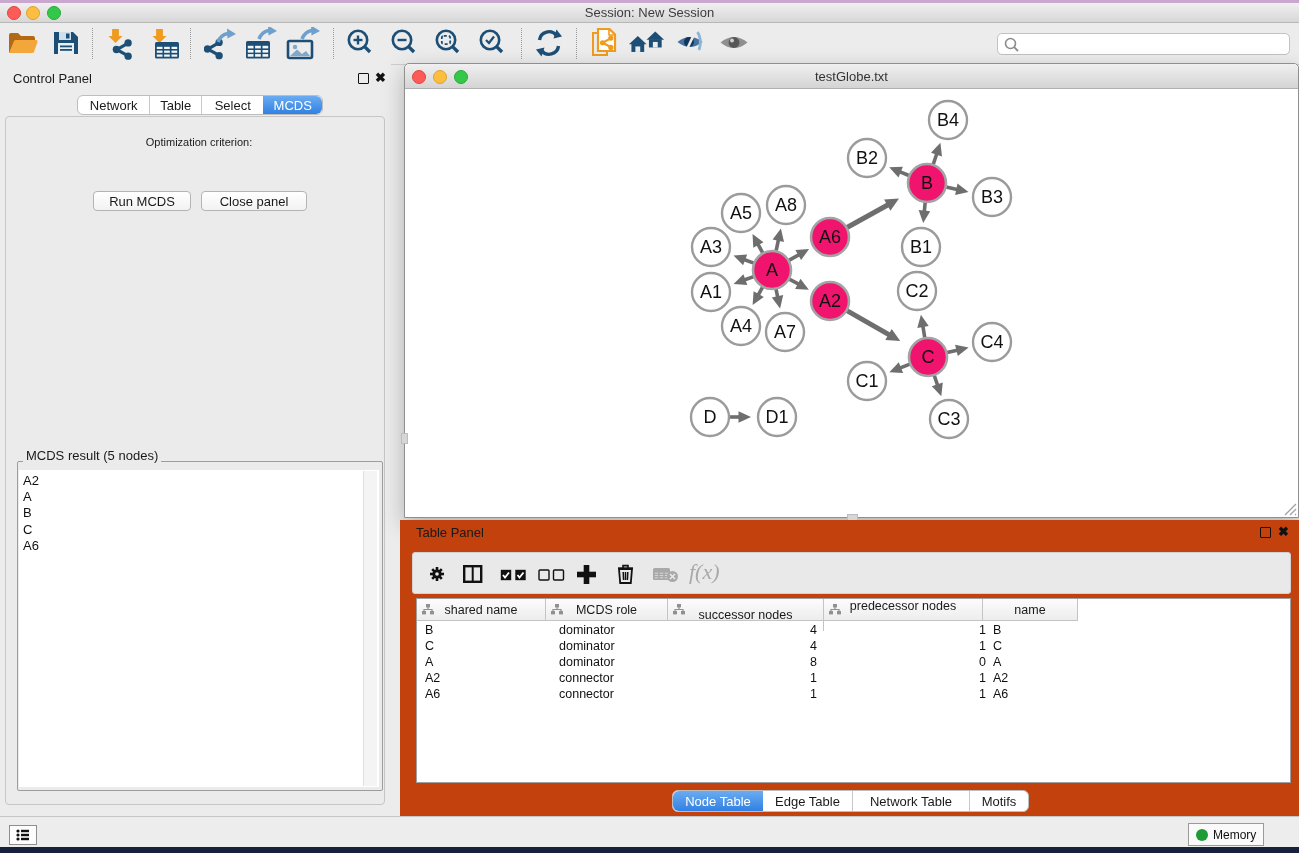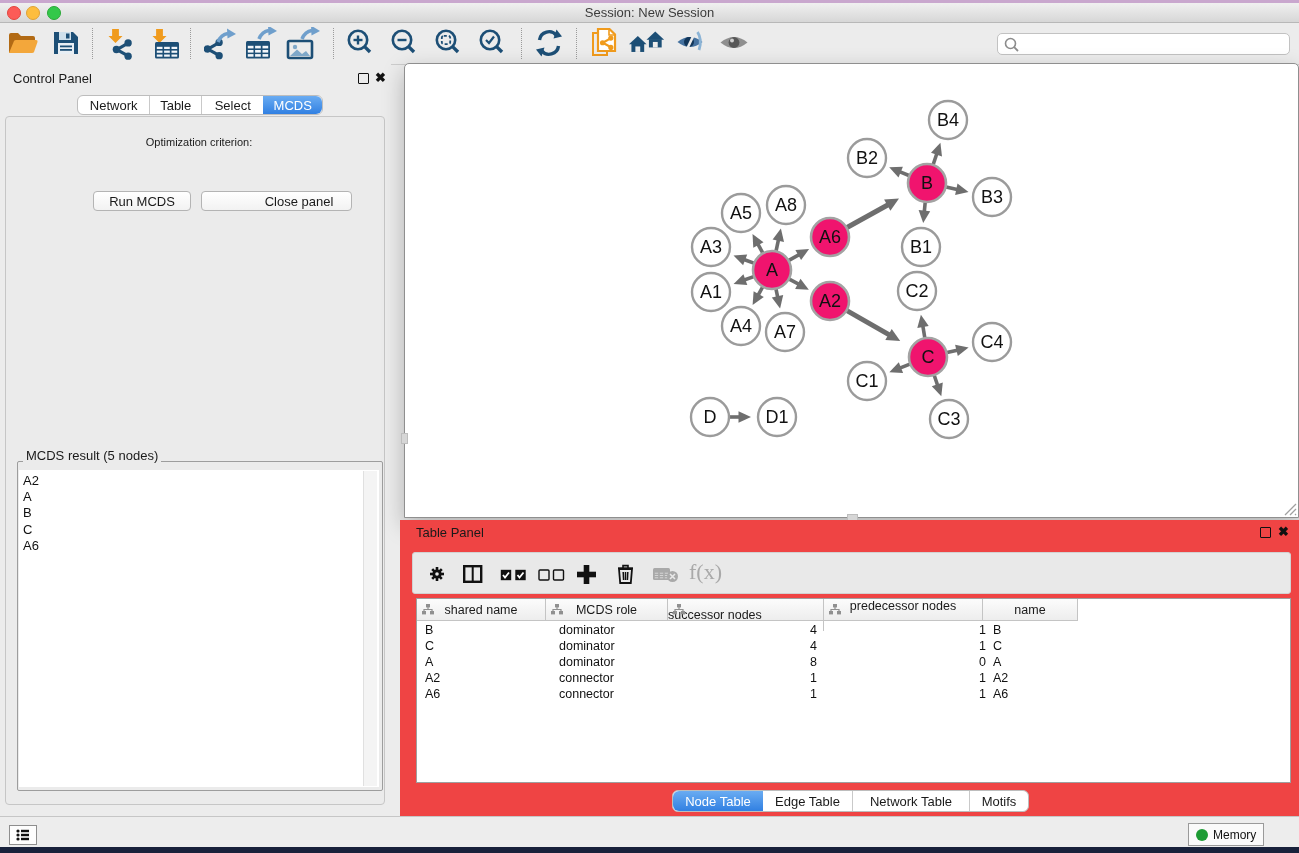--- a/index.html
+++ b/index.html
@@ -171,31 +171,37 @@
     <div class="tabtxt" style="width:72px;border-right:1px solid #c9c9c9;">Network</div>
     <div class="tabtxt" style="width:51px;border-right:1px solid #c9c9c9;">Table</div>
     <div class="tabtxt" style="width:62px;">Select</div>
     <div class="tabtxt" style="width:59px;background:linear-gradient(#6aacf2,#3180e2);color:#fff;border-radius:0 6px 6px 0;">MCDS</div>
   </div>
 
   <div class="abs" style="left:5px;top:52px;width:378px;height:687px;border:1px solid #c6c6c6;border-radius:4px;background:#ebebeb;"></div>
   <div class="abs" style="left:8px;top:72px;width:382px;text-align:center;font-size:11px;color:#1a1a1a;">Optimization criterion:</div>
 
   <div class="btn" style="left:93px;top:127px;width:96px;height:18px;">Run MCDS</div>
-  <div class="btn" style="left:201px;top:127px;width:104px;height:18px;padding-left:45px;">Close panel</div>
+  <div class="btn" style="left:201px;top:127px;width:104px;height:18px;">Close panel</div>
 
   <div class="abs" style="left:17px;top:397px;width:364px;height:328px;border:1px solid #9d9d9d;border-radius:2px;"></div>
   <div class="abs" style="left:23px;top:384px;background:#ebebeb;padding:0 3px;font-size:13px;color:#1a1a1a;">MCDS result (5 nodes)</div>
   <div class="abs" style="left:19px;top:406px;width:360px;height:317px;background:#ffffff;font-size:13px;color:#111;">
     <div style="padding:3px 0 0 4px;line-height:16.2px;">A2<br>A<br>B<br>C<br>A6</div>
     <div class="abs" style="right:2px;top:1px;width:13px;height:315px;background:#f4f4f4;border-left:1px solid #e0e0e0;"></div>
   </div>
 </div>
 
 <div class="abs" style="left:404px;top:63px;width:893px;height:453px;border:1px solid #8f8f8f;border-radius:5px 5px 0 0;box-shadow:0 8px 22px rgba(0,0,0,0.25);background:#fff;">
+  <div class="abs" style="left:0;top:0;width:893px;height:24px;background:linear-gradient(#f0f0f0,#d4d4d4);border-bottom:1px solid #b0b0b0;border-radius:5px 5px 0 0;">
+    <div class="tl" style="left:7px;top:6px;background:#fc5b57;border:0.5px solid #e2453e;"></div>
+    <div class="tl" style="left:28px;top:6px;background:#fdbd3e;border:0.5px solid #e0a135;"></div>
+    <div class="tl" style="left:49px;top:6px;background:#34c84a;border:0.5px solid #2aa837;"></div>
+    <div class="abs" style="left:0;top:0;width:893px;height:24px;text-align:center;font-size:13px;color:#333;line-height:26px;">testGlobe.txt</div>
+  </div>
   <div class="abs" id="canvas" style="left:0;top:25px;width:893px;height:427px;background:#fff;overflow:hidden;">
 <svg width="892" height="427" style="position:absolute;left:0;top:0">
         <line x1="357.7" y1="163.9" x2="352.5" y2="154.3" stroke="#6e6e6e" stroke-width="3.6"></line>
         <polygon points="347.5,145.1 358.5,153.3 348.3,158.8" fill="#6e6e6e"></polygon>
         <line x1="371.1" y1="161.9" x2="373.7" y2="149.7" stroke="#6e6e6e" stroke-width="3.6"></line>
         <polygon points="375.9,139.5 379.0,152.9 367.6,150.5" fill="#6e6e6e"></polygon>
         <line x1="348.8" y1="174.1" x2="338.3" y2="170.2" stroke="#6e6e6e" stroke-width="3.6"></line>
         <polygon points="328.5,166.5 342.2,165.5 338.1,176.3" fill="#6e6e6e"></polygon>
         <line x1="348.7" y1="187.6" x2="338.5" y2="191.3" stroke="#6e6e6e" stroke-width="3.6"></line>
         <polygon points="328.6,194.9 338.4,185.2 342.3,196.1" fill="#6e6e6e"></polygon>
@@ -274,21 +280,21 @@
       </svg>
   </div>
   <svg class="abs" style="right:1px;bottom:1px;" width="13" height="13">
       <path d="M12 1 L1 12 M12 6 L6 12 M12 11 L11 12" stroke="#a0a0a0" stroke-width="1.3"></path>
     </svg>
 </div>
 
 <div class="abs" style="left:401px;top:433px;width:5px;height:9px;background:#d6d6d6;border:1px solid #bdbdbd;"></div>
 <div class="abs" style="left:847px;top:514px;width:9px;height:5px;background:#d6d6d6;border:1px solid #bdbdbd;"></div>
 
-<div class="abs" style="left:400px;top:520px;width:899px;height:296px;background:#ef4444;">
+<div class="abs" style="left:400px;top:520px;width:899px;height:296px;background:#c2410c;">
   <div class="abs" style="left:16px;top:5px;font-size:13px;color:#1a1a1a;">Table Panel</div>
   <div class="abs" style="left:860px;top:7px;width:9px;height:9px;border:1.6px solid #111;border-radius:1px;"></div>
   <div class="abs" style="left:878px;top:4px;font-size:13px;font-weight:bold;color:#111;">✖</div>
   <div class="abs" id="tablebar" style="left:12px;top:32px;width:877px;height:40px;background:#e9e9e9;border:1px solid #d2d2d2;border-radius:3px;">
 <svg style="position:absolute;left:16px;top:13px" width="16" height="16" viewBox="0 0 16 16">
 <g fill="#111">
           <circle cx="8" cy="8" r="4.6"></circle>
 <g stroke="#111" stroke-width="2.6">
 <line x1="8" y1="1" x2="8" y2="15"></line>
             <line x1="1" y1="8" x2="15" y2="8"></line>
@@ -339,21 +345,21 @@
         <rect x="11.8" y="4.8" width="3.4" height="0.7" fill="#e9e9e9"></rect>
         <rect x="1.8" y="7.1" width="3.4" height="0.7" fill="#e9e9e9"></rect>
         <rect x="6.8" y="7.1" width="3.4" height="0.7" fill="#e9e9e9"></rect>
         <rect x="11.8" y="7.1" width="3.4" height="0.7" fill="#e9e9e9"></rect>
         <rect x="1.8" y="9.5" width="3.4" height="0.7" fill="#e9e9e9"></rect>
         <rect x="6.8" y="9.5" width="3.4" height="0.7" fill="#e9e9e9"></rect>
         <rect x="11.8" y="9.5" width="3.4" height="0.7" fill="#e9e9e9"></rect>
         <circle cx="19.5" cy="8.5" r="5.5" fill="#a9a9a9"></circle>
         <path d="M17 6 L22 11 M22 6 L17 11" stroke="#e9e9e9" stroke-width="1.6"></path>
       </svg>
-      <div style="position:absolute;left:276px;top:6px;font-family:'Liberation Serif',serif;font-size:22px;color:#a9a9a9;">f(x)</div>
+      <div style="position:absolute;left:276px;top:6px;font-family:'Liberation Serif',serif;font-style:italic;font-size:22px;color:#a9a9a9;">f(x)</div>
   </div>
   <div class="abs" style="left:16px;top:78px;width:873px;height:183px;background:#fff;border:1px solid #9f9f9f;font-size:12px;color:#111;">
 <div style="position:absolute;left:0;top:0;width:661px;height:21px;background:linear-gradient(#fcfcfc,#ededed);border-bottom:1px solid #c4c4c4;">
         <div style="position:absolute;left:0px;top:0;width:128px;height:21px;border-right:1px solid #c4c4c4;display:flex;align-items:center;justify-content:center;font-size:12.5px;color:#1a1a1a;">
           <svg width="12" height="11" style="position:absolute;left:5px;top:5px">
             <g fill="#909090">
               <rect x="4" y="0" width="4" height="3.4"></rect>
               <rect x="0" y="7" width="4" height="3.4"></rect>
               <rect x="8" y="7" width="4" height="3.4"></rect>
             </g>
@@ -365,21 +371,21 @@
           <svg width="12" height="11" style="position:absolute;left:5px;top:5px">
             <g fill="#909090">
               <rect x="4" y="0" width="4" height="3.4"></rect>
               <rect x="0" y="7" width="4" height="3.4"></rect>
               <rect x="8" y="7" width="4" height="3.4"></rect>
             </g>
             <path d="M6 3 L6 5.5 M2 7 L2 5.5 L10 5.5 L10 7" stroke="#909090" stroke-width="1.2" fill="none"></path>
           </svg>
           <span>MCDS role</span>
         </div>
-        <div style="position:absolute;left:251px;top:0;width:155px;height:32px;border-right:1px solid #c4c4c4;display:flex;align-items:center;justify-content:flex-start;font-size:12.5px;color:#1a1a1a;">
+        <div style="position:absolute;left:251px;top:0;width:155px;height:32px;border-right:1px solid #c4c4c4;display:flex;align-items:center;justify-content:center;font-size:12.5px;color:#1a1a1a;">
           <svg width="12" height="11" style="position:absolute;left:5px;top:5px">
             <g fill="#909090">
               <rect x="4" y="0" width="4" height="3.4"></rect>
               <rect x="0" y="7" width="4" height="3.4"></rect>
               <rect x="8" y="7" width="4" height="3.4"></rect>
             </g>
             <path d="M6 3 L6 5.5 M2 7 L2 5.5 L10 5.5 L10 7" stroke="#909090" stroke-width="1.2" fill="none"></path>
           </svg>
           <span>successor nodes</span>
         </div>

